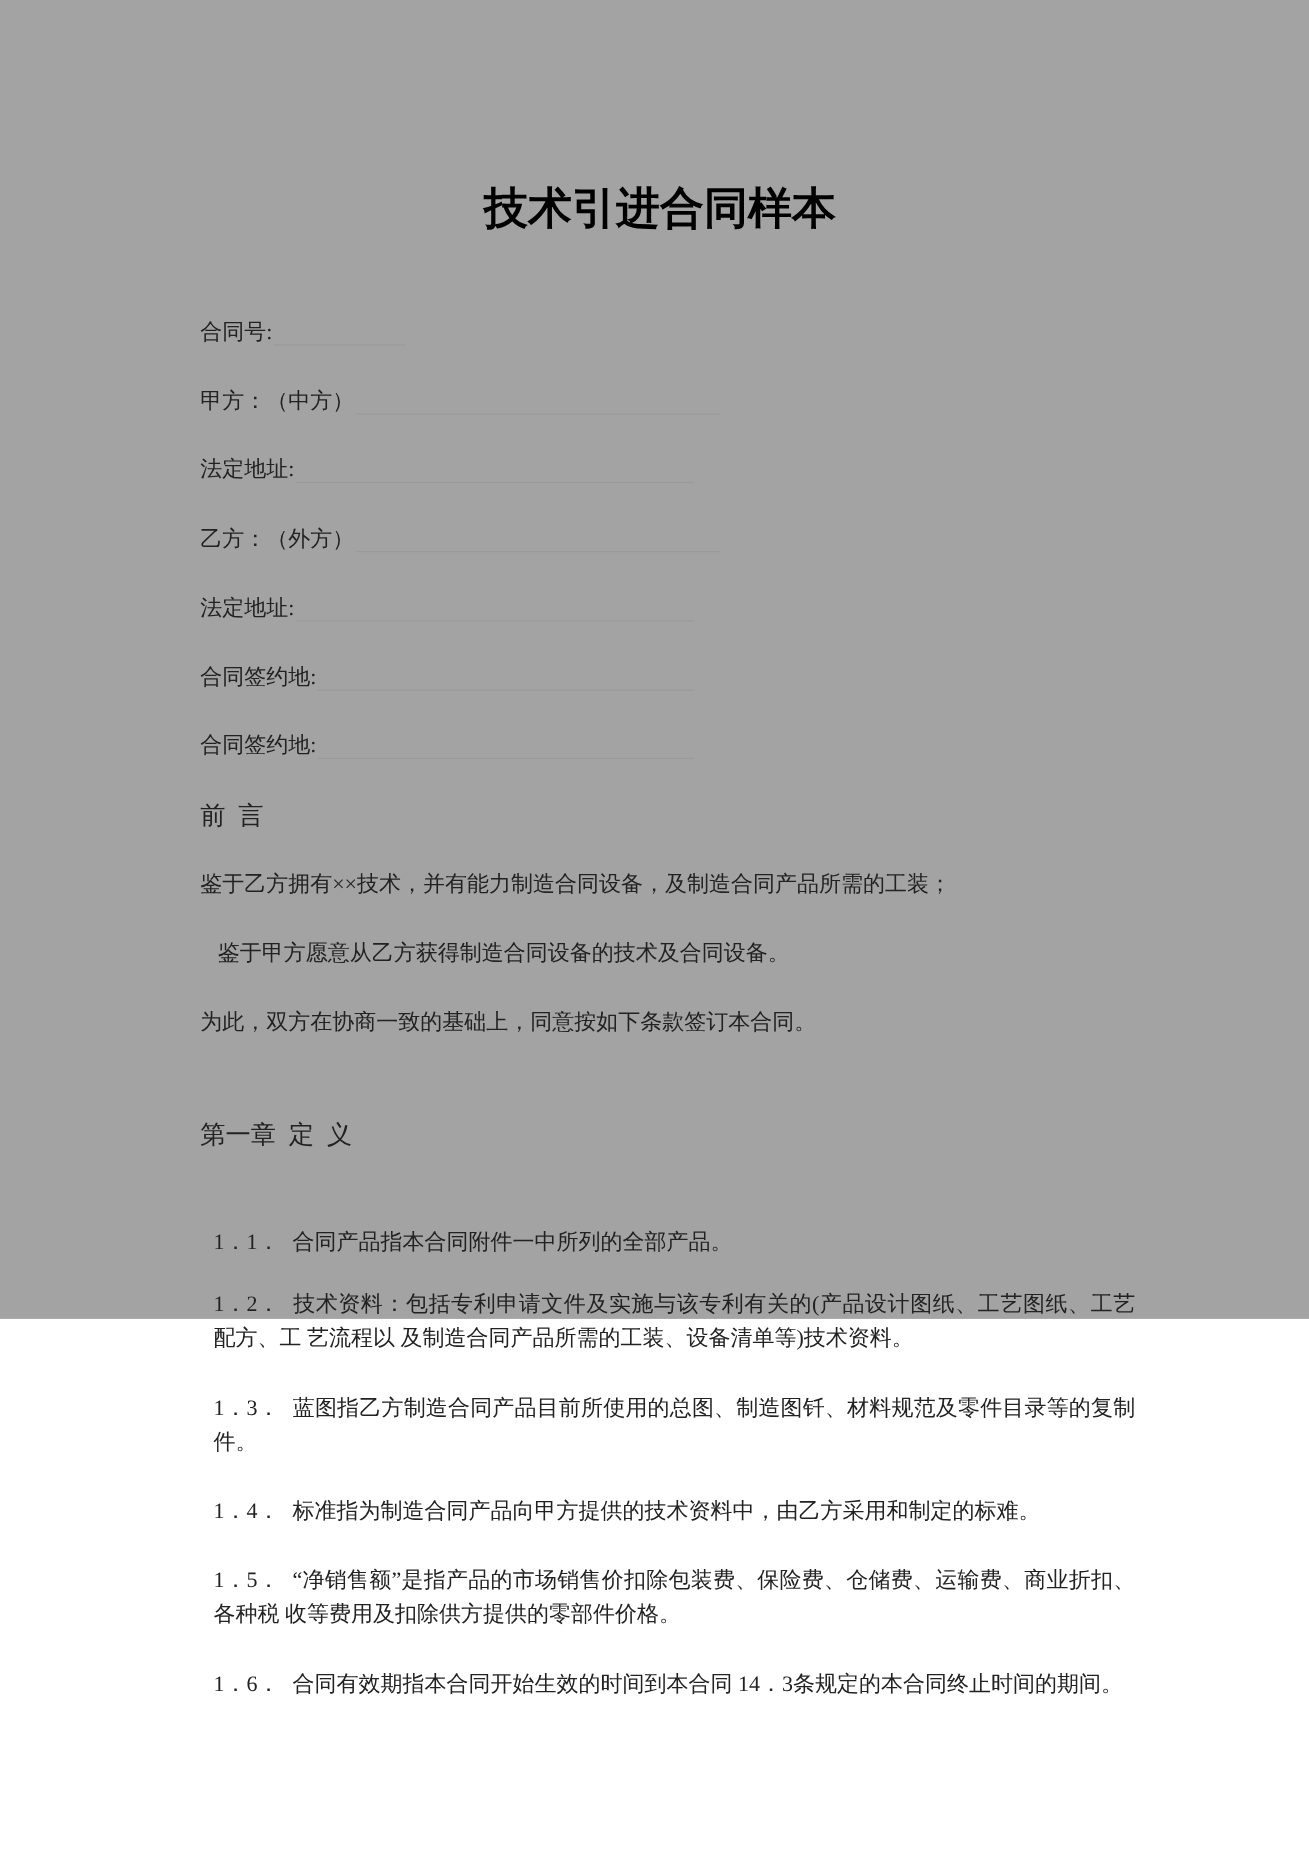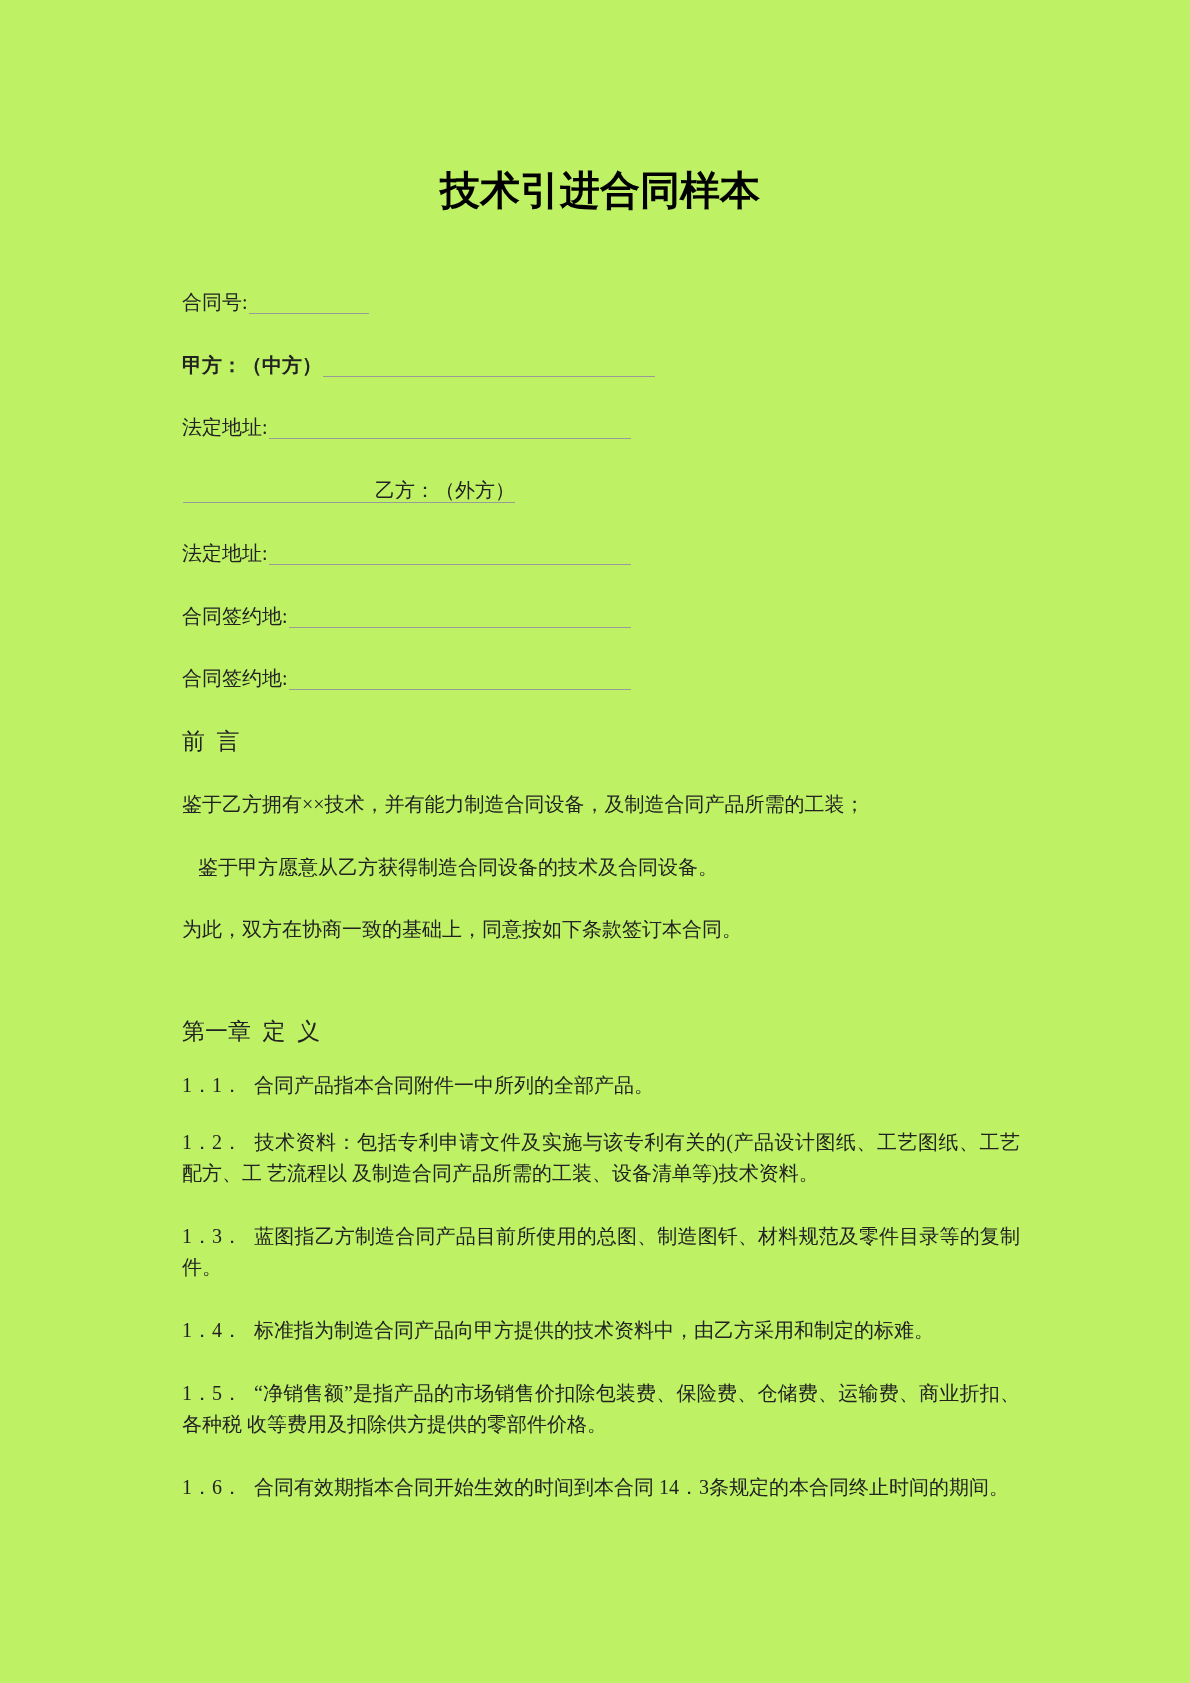--- a/index.html
+++ b/index.html
@@ -12,22 +12,22 @@
     height: 1683px;
     position: relative;
     overflow: hidden;
     font-family: "Liberation Serif", "DejaVu Serif", serif;
     color: #1a1a1a;
   }
   .page {
     position: absolute;
     left: 0; top: 0;
     width: 1190px;
-    height: 1683px;
-    background: #bef264;
+    height: 1199px;
+    background: #a3a3a3;
   }
   .title {
     position: absolute;
     left: 0;
     width: 1200px;
     top: 164px;
     text-align: center;
     font-size: 40px;
     line-height: 52px;
     font-weight: bold;
@@ -56,26 +56,27 @@
     align-items: flex-end;
   }
   .field .blank {
     display: inline-block;
     border-bottom: 1.5px solid #9a9a9a;
     height: 18px;
     margin-left: 1px;
   }
   .para {
     position: absolute;
-    left: 0;
+    left: 12px;
     width: 838px;
     font-size: 20px;
     line-height: 31px;
     text-align: justify;
     text-align-last: left;
+    margin-top: 44px;
   }
   .para .num {
     display: inline-block;
     width: 72px;
   }
   .heading {
     position: absolute;
     left: 0;
     white-space: pre;
     font-size: 23px;
@@ -89,31 +90,31 @@
 
   <div class="title">技术引进合同样本</div>
 
   <div class="body">
 
     <div class="line field" style="top:290px;">
       <span>合同号:</span>
       <span class="blank" style="width:120px;"></span>
     </div>
 
-    <div class="line field" style="top:353px;font-weight:bold;">
+    <div class="line field" style="top:353px;">
       <span>甲方：（中方）</span>
       <span class="blank" style="width:332px;"></span>
     </div>
 
     <div class="line field" style="top:415px;">
       <span>法定地址:</span>
       <span class="blank" style="width:362px;"></span>
     </div>
 
-    <div class="line field" style="top:478px;flex-direction:column;">
+    <div class="line field" style="top:478px;">
       <span>乙方：（外方）</span>
       <span class="blank" style="width:332px;"></span>
     </div>
 
     <div class="line field" style="top:541px;">
       <span>法定地址:</span>
       <span class="blank" style="width:362px;"></span>
     </div>
 
     <div class="line field" style="top:604px;">

